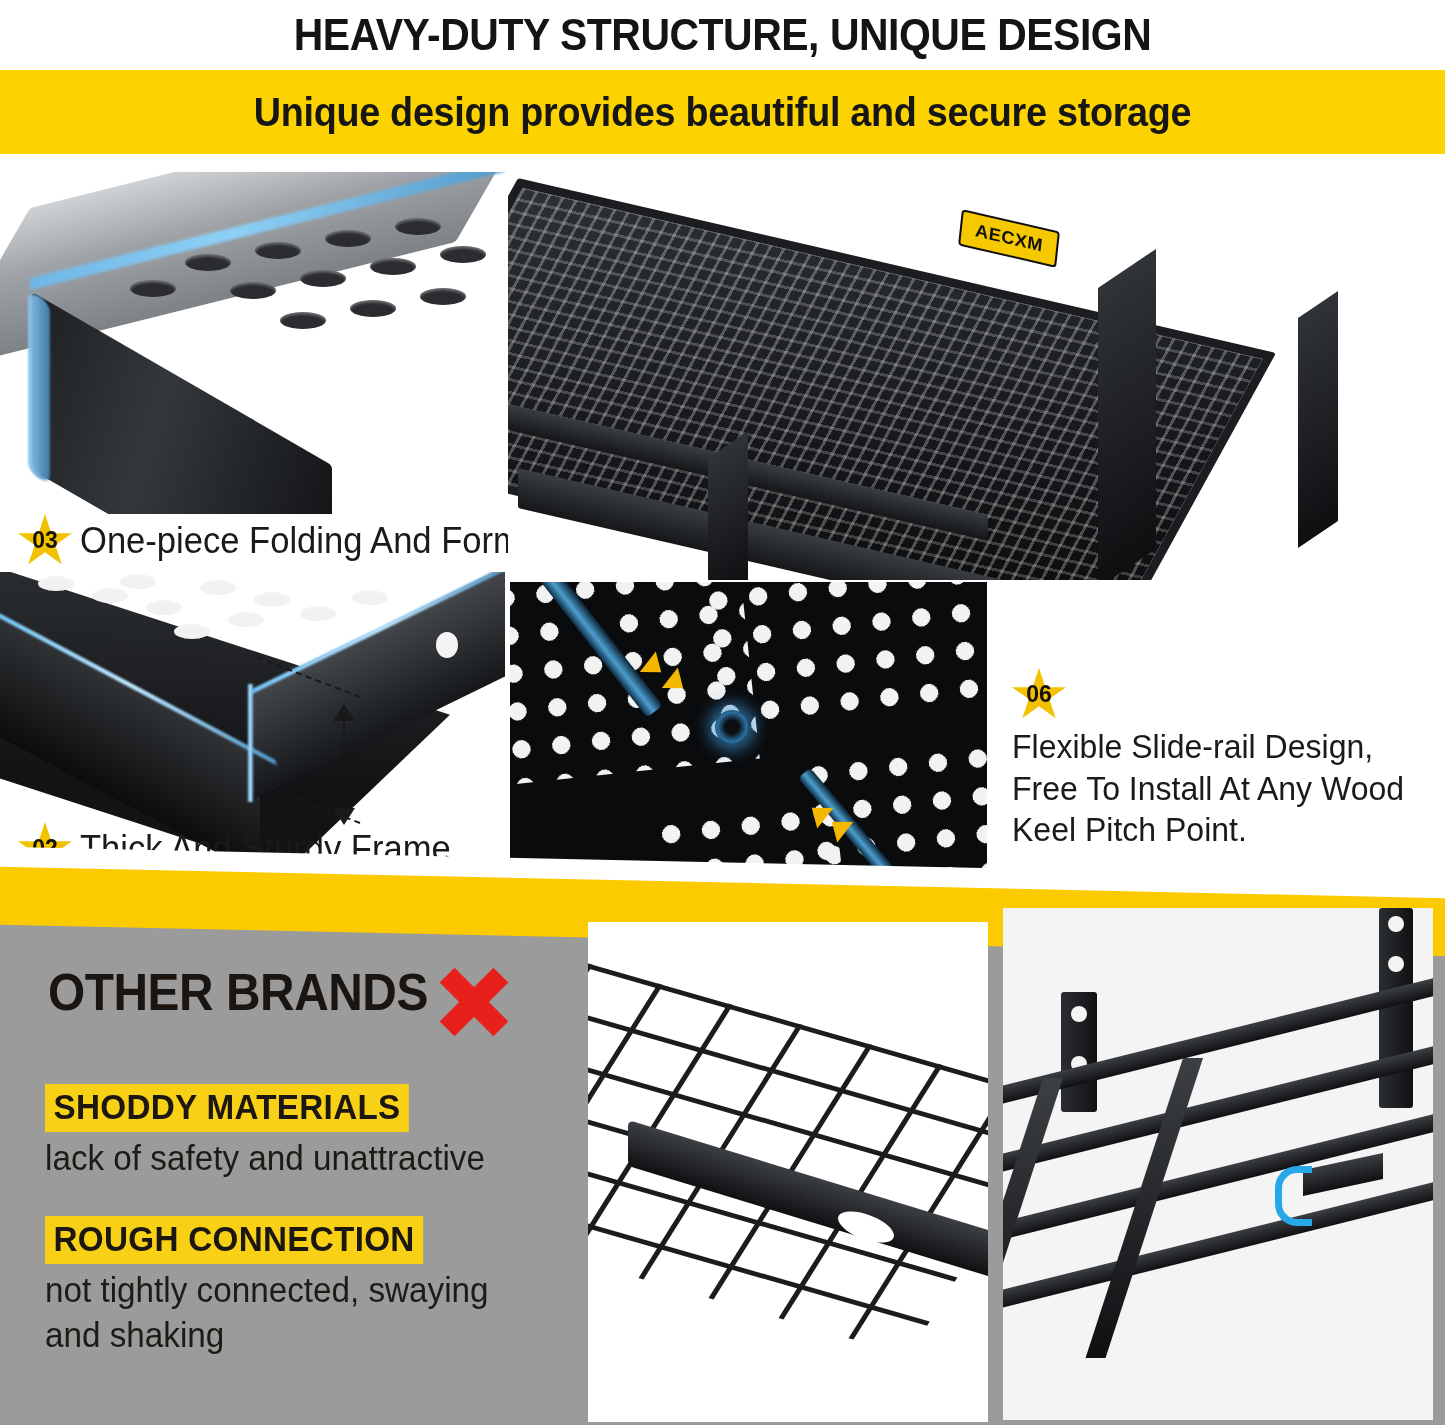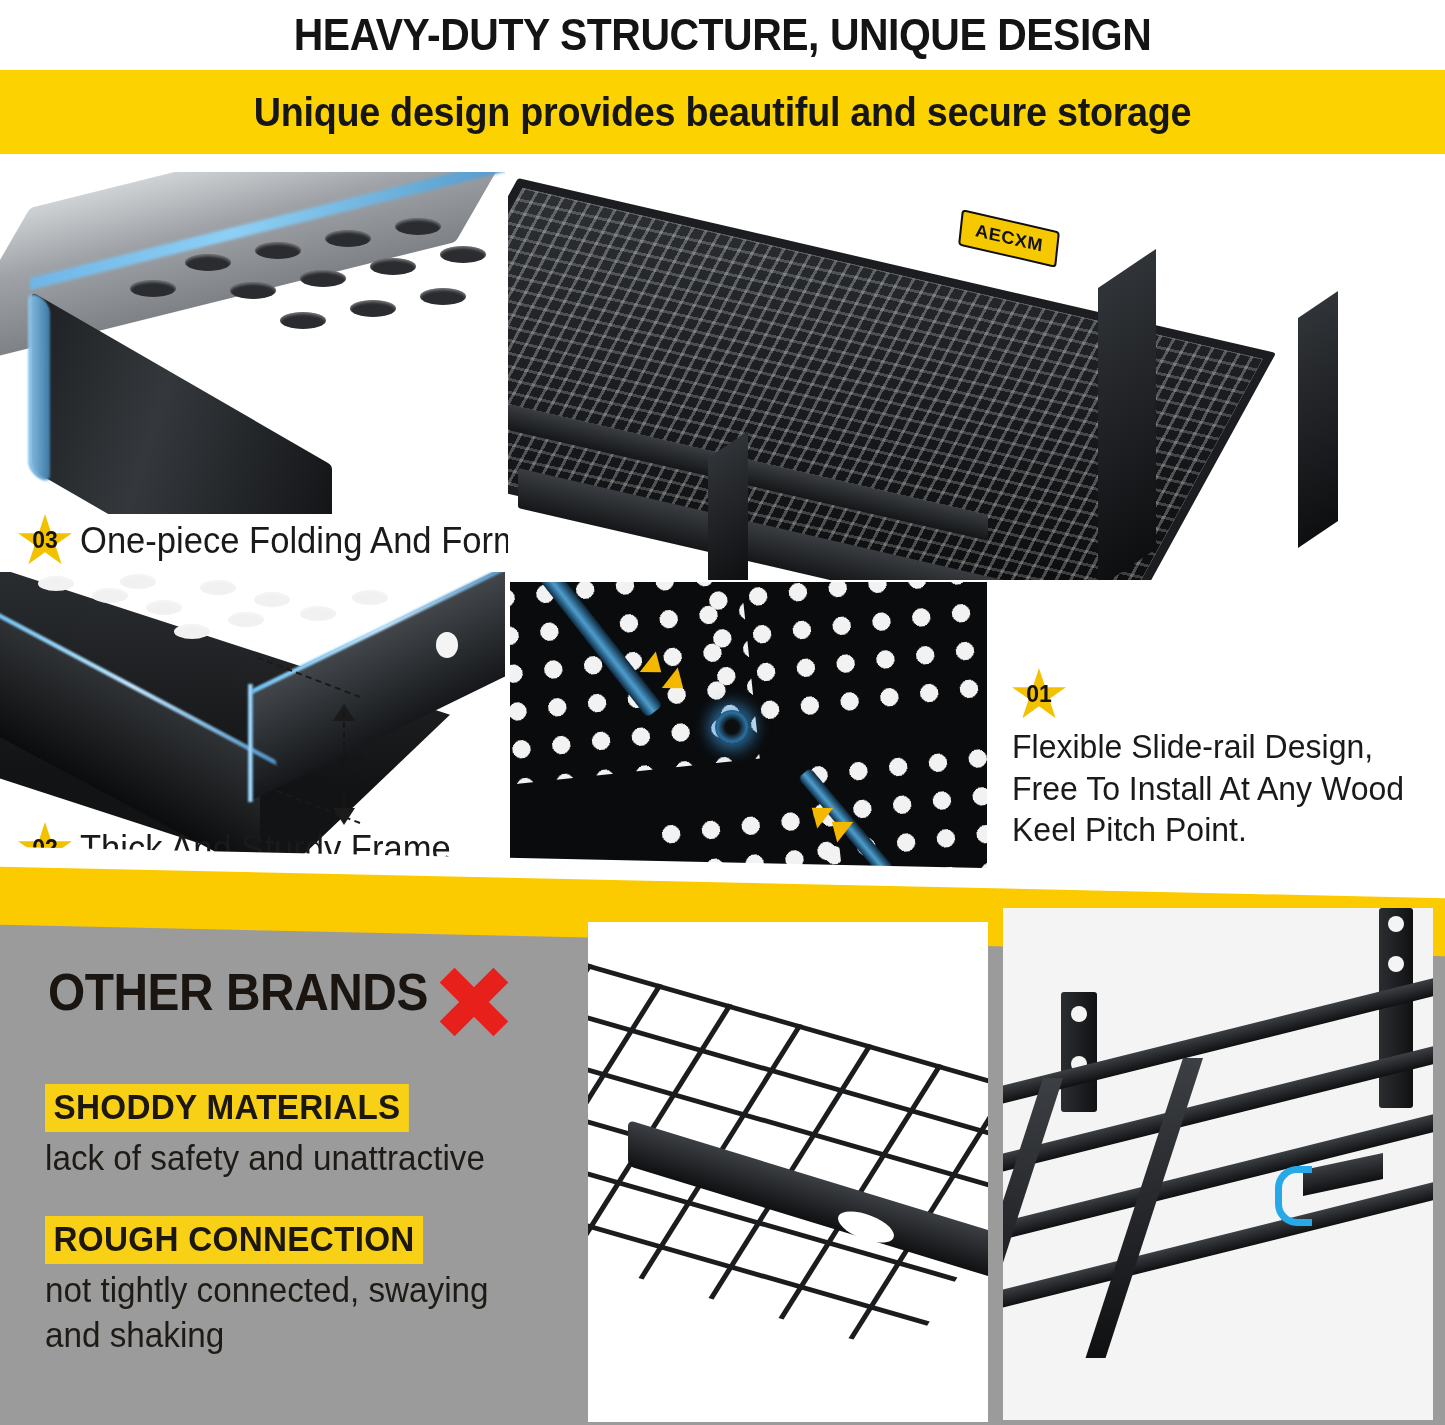--- a/index.html
+++ b/index.html
@@ -309,21 +309,21 @@
     <div class="bolt" style="left:205px;top:128px;"></div>
     <div class="chev" style="left:136px;top:72px;transform:rotate(38deg);"></div>
     <div class="chev" style="left:158px;top:88px;transform:rotate(38deg);"></div>
     <div class="chev" style="left:300px;top:218px;transform:rotate(218deg);"></div>
     <div class="chev" style="left:320px;top:232px;transform:rotate(218deg);"></div>
   </div>
 
   <div class="c03">
     <div class="star">
       <i></i>
-        <b>01</b>
+        <b>06</b>
     </div>
     <div class="txt">Flexible Slide-rail Design, Free To Install At Any Wood Keel Pitch Point.</div>
   </div>
 
   <div class="grey-bg"></div>
   <div class="slant-white"></div>
   <div class="slant"></div>
   <div class="grey-mask" style="top:924px;"></div>
 
   <div class="ob-title">OTHER BRANDS</div>

